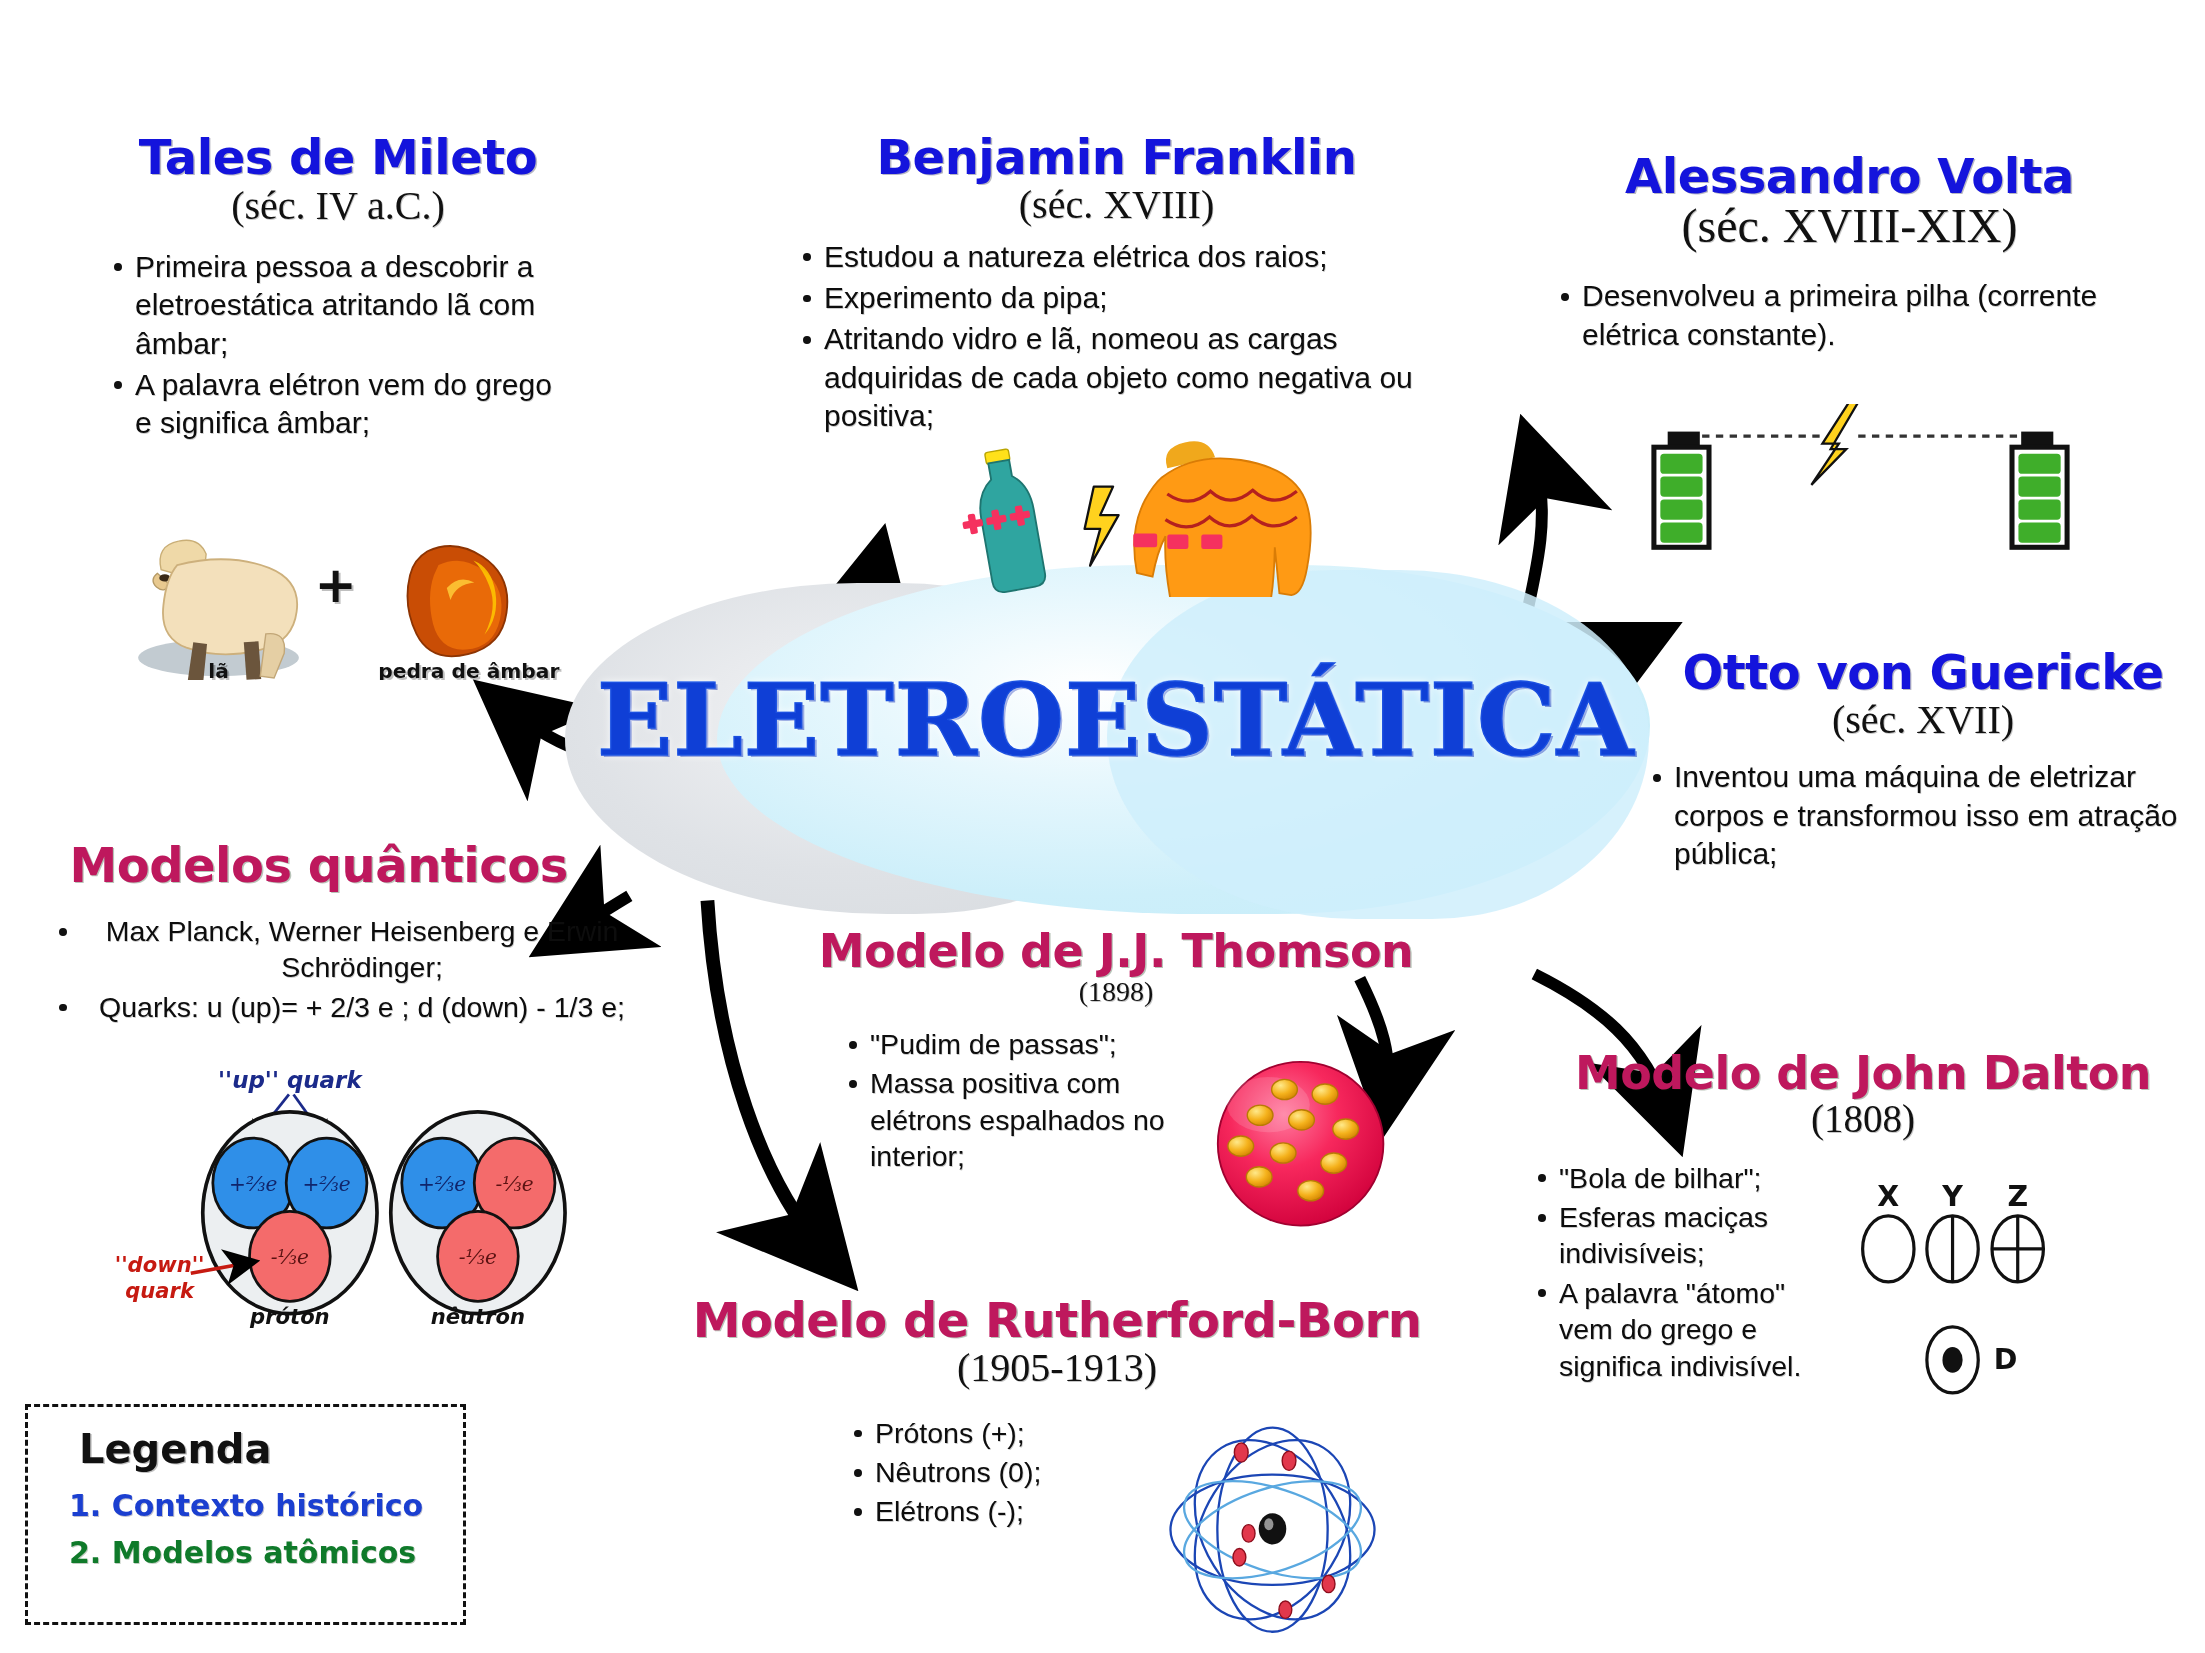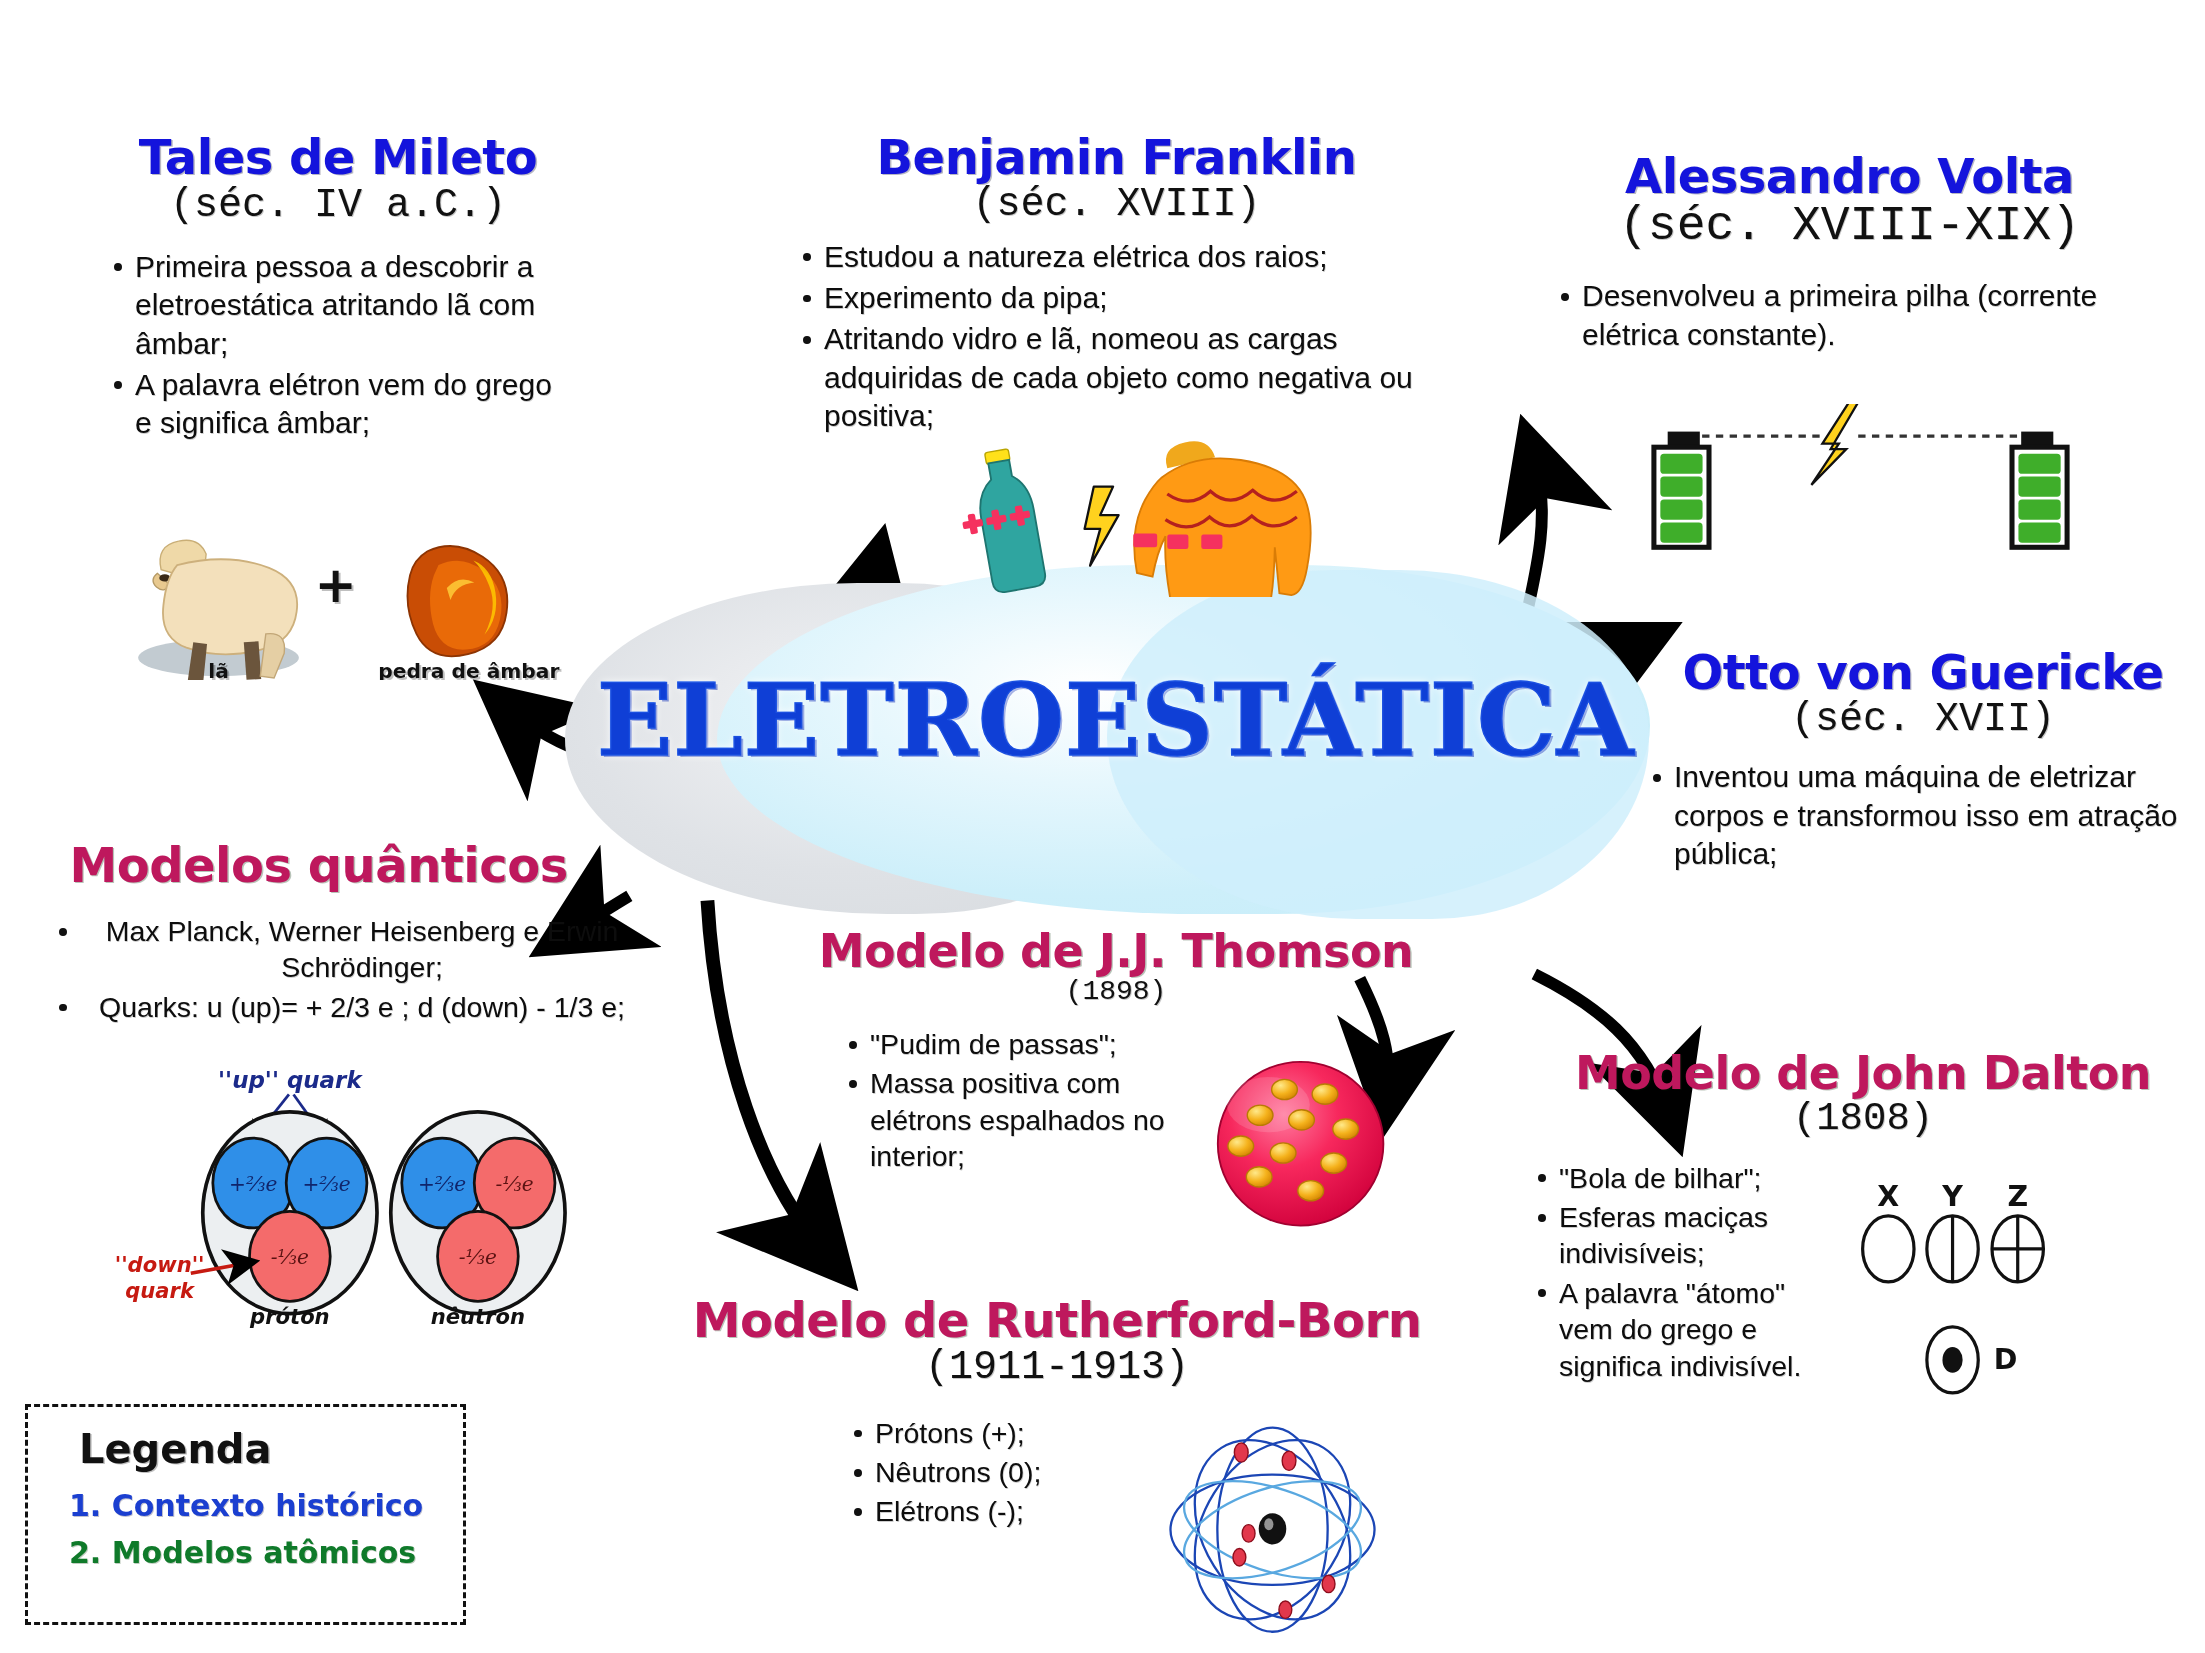--- a/index.html
+++ b/index.html
@@ -18,21 +18,21 @@
   }
   .title-green{
     font-family:"DejaVu Sans",sans-serif;
     font-weight:bold;
     color:#be185d;
     letter-spacing:-0.5px;
     text-shadow:1.4px 1.4px 0 rgba(0,40,0,.28);
     line-height:1.02;
   }
   .subtitle{
-    font-family:Liberation Mono, monospace;
+    font-family:Liberation Serif, serif;
     color:#111;
     font-weight:400;
     line-height:1.05;
     text-shadow:0.9px 0.9px 0 rgba(0,0,0,.22);
   }
   ul.bul{margin:0;padding:0;list-style:none;}
   ul.bul li{
     position:relative;
     padding-left:29px;
     margin-bottom:2.8px;
@@ -351,21 +351,21 @@
     <line x1="352" y1="76" x2="352" y2="220" stroke="#111" stroke-width="7"></line>
     <line x1="296" y1="148" x2="408" y2="148" stroke="#111" stroke-width="7"></line>
     <ellipse cx="210" cy="390" rx="56" ry="72" fill="#fff" stroke="#111" stroke-width="7"></ellipse>
     <ellipse cx="210" cy="390" rx="22" ry="28" fill="#111"></ellipse>
     <text x="300" y="410" font-size="62" font-family="DejaVu Sans" font-weight="bold" fill="#111">D</text>
   </svg>
 </div>
 
 <div class="node" style="left:671px;top:1296px;width:772px;">
   <div class="title-green t104" style="text-align:center;">Modelo de Rutherford-Born</div>
-  <div class="subtitle" style="text-align:center;font-size:40px;margin-top:1.8px;">(1911-1913)</div>
+  <div class="subtitle" style="text-align:center;font-size:40px;margin-top:1.8px;">(1905-1913)</div>
   <ul class="bul f62" style="margin-top:26px;width:276px;margin-left:175px;">
     <li>Prótons (+);</li>
     <li>Nêutrons (0);</li>
     <li>Elétrons (-);</li>
   </ul>
 </div>
 
 <div class="node" style="left:1162px;top:1424px;width:221px;height:216px;">
   <svg width="221" height="216" viewBox="0 0 480 470">
     <g fill="none" stroke="#1b46b5" stroke-width="5">

